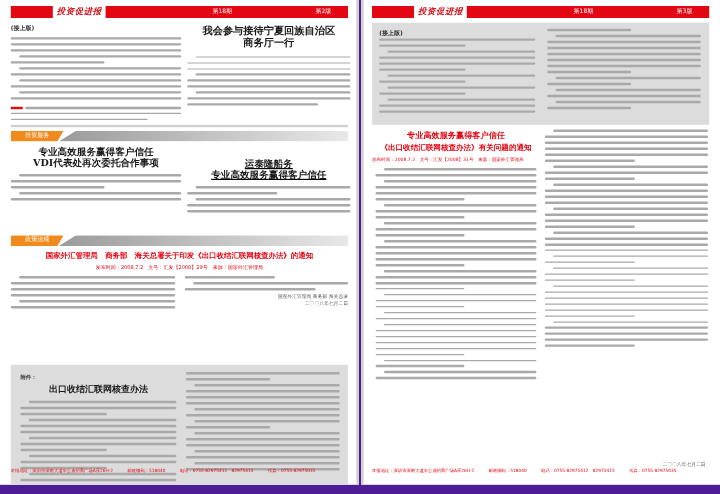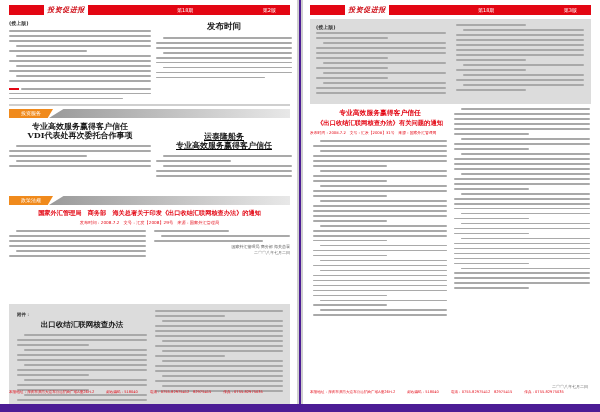--- a/index.html
+++ b/index.html
@@ -77,21 +77,22 @@
         <span style="background:#e30613; width:10px; height:2px; display:inline-block;"></span>
         <div class="ln" style="flex:1;"></div>
       </div>
       <div class="lines" style="margin-top:3px;">
           <div class="ln"></div>
           <div class="ln med"></div>
         </div>
     </div>
 
     <div class="blk" style="left:156px; top:22px; width:136px;">
-      <div class="headline" style="font-size:8.5px;">发布时间</div>
+      <div class="headline" style="font-size:8.5px;">我会参与接待宁夏回族自治区</div>
+      <div class="headline" style="font-size:8.5px;">商务厅一行</div>
       <div class="lines" style="margin-top:5px;">
         <div class="ln ind"></div>
           <div class="ln"></div>
           <div class="ln"></div>
         <div class="ln ind"></div>
           <div class="ln"></div>
           <div class="ln"></div>
         <div class="ln ind"></div>
           <div class="ln"></div>
           <div class="ln med"></div>

